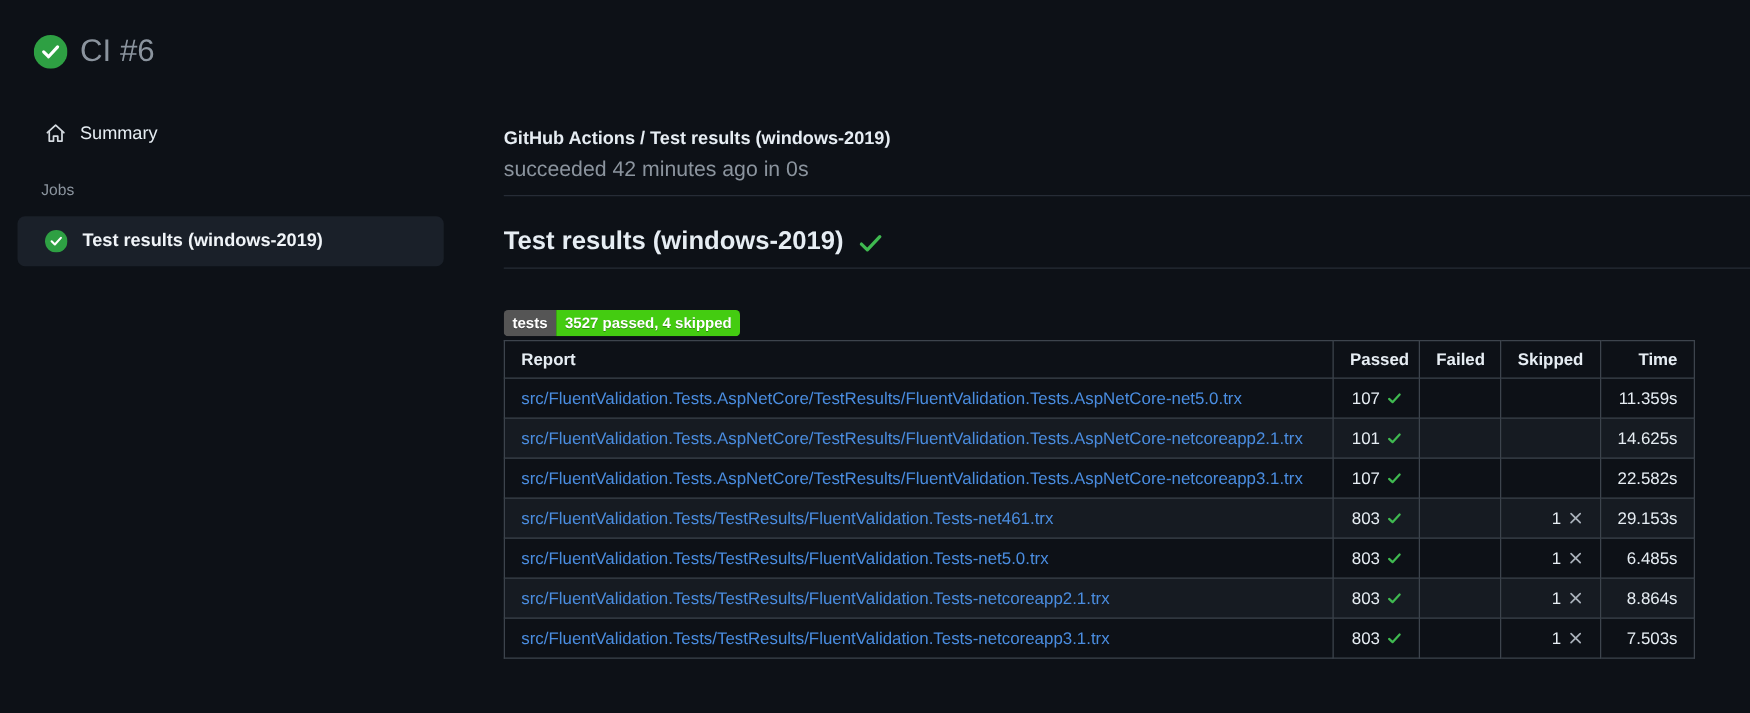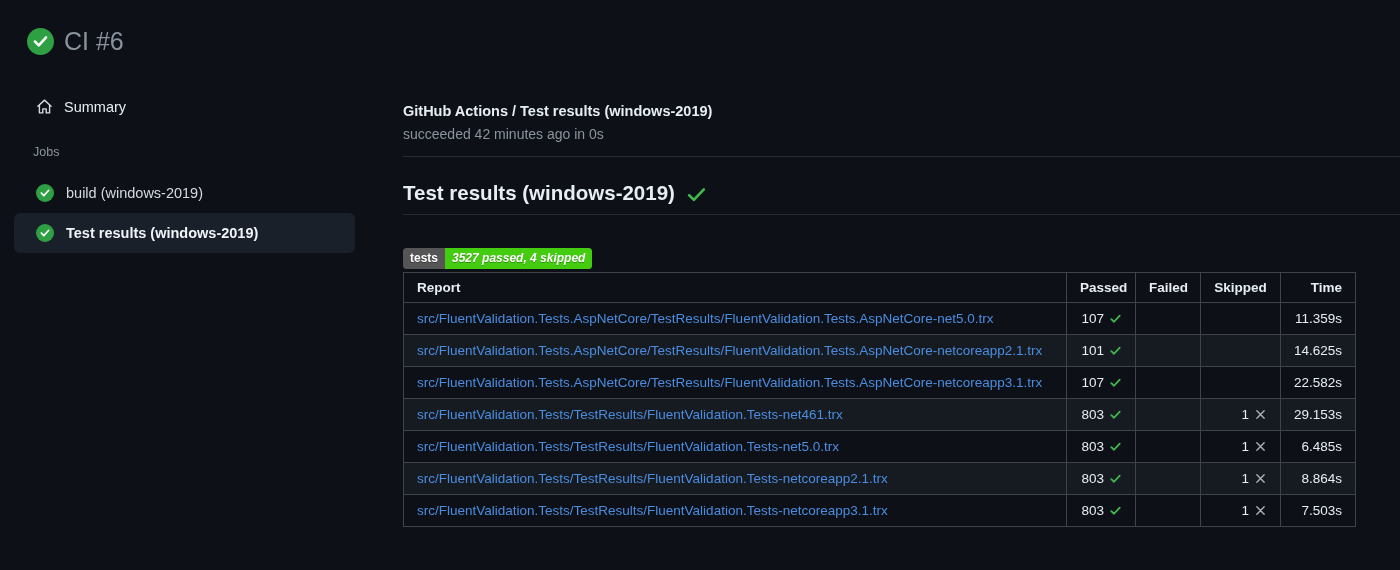--- a/index.html
+++ b/index.html
@@ -36,42 +36,42 @@
   }
   .jobs-list { position:absolute; left:14px; top:173px; width:341px; }
   .job-item {
     height:40px; display:flex; align-items:center; gap:12px;
     padding:0 12px 0 22px; border-radius:6px; cursor:pointer;
     font-size:14.5px; color:#d4dae0;
   }
   .job-item svg { width:18px; height:18px; flex:none; }
   .job-item.selected { background:#1a2029; color:#f0f4f8; font-weight:bold; }
   .ga-title { position:absolute; left:403px; top:103px; font-size:14.5px; font-weight:bold; }
-  .ga-status { position:absolute; left:403px; top:126px; font-size:14px; color:#8b949e; }
+  .ga-status { position:absolute; left:403px; top:126px; font-size:17px; color:#8b949e; }
   .divider-1 { position:absolute; left:403px; right:0; top:156px; height:1px; background:#262c36; }
 
   .section-heading {
     position:absolute; left:403px; right:0; top:181px;
     display:flex; align-items:center; gap:11px;
     font-size:20.5px; font-weight:bold;
     padding-bottom:9px; border-bottom:1px solid #262c36;
   }
   .section-heading svg { width:21px; height:21px; margin-top:2px; }
 
   
   .badge {
     position:absolute; left:403px; top:228px;
     display:inline-flex; height:21px;
     font-size:12px; font-weight:bold; color:#ffffff;
     border-radius:3.5px; overflow:hidden;
     text-shadow: 0 1px 0 rgba(0,0,0,.3);
     margin-top: 20px;
   }
   .badge-label { background: var(--badge-label-bg, #555555); padding:0 7px; line-height:21px; }
-  .badge-value { background: var(--badge-value-bg, #44cc11); padding:0 7px; line-height:21px;font-style:italic; }
+  .badge-value { background: var(--badge-value-bg, #44cc11); padding:0 7px; line-height:21px; }
 
   
   .results-table {
     position:absolute; left:403px; top:272px;
     border-collapse:collapse; table-layout:fixed; width:952px;
     font-size:13.5px;
   }
   .results-table th, .results-table td {
     border:1px solid #3d444d; padding:6px 13px;
     white-space:nowrap; overflow:hidden;
@@ -106,27 +106,20 @@
   <svg viewBox="0 0 16 16" fill="none" stroke="#d4dae0" stroke-width="1.3" stroke-linecap="round" stroke-linejoin="round">
     <path d="M1.8 7.7 L8 2 L14.2 7.7"></path>
     <path d="M3.2 6.8 V14 H6.4 V10.2 H9.6 V14 H12.8 V6.8"></path>
   </svg>
   <span class="lbl">Summary</span>
 </div>
 
 <div class="jobs-label">Jobs</div>
 
 <div class="jobs-list" id="jobs-list">
-  <div class="job-item">
-    <svg viewBox="0 0 16 16">
-      <circle cx="8" cy="8" r="8" fill="#2ea043"></circle>
-      <path d="M11.3 5.6 L7 10.3 L4.7 8" stroke="#ffffff" stroke-width="1.5" fill="none" stroke-linecap="round" stroke-linejoin="round"></path>
-    </svg>
-    <span class="lbl">build (windows-2019)</span>
-  </div>
 
 
 
   <div class="job-item selected">
     <svg viewBox="0 0 16 16">
       <circle cx="8" cy="8" r="8" fill="#2ea043"></circle>
       <path d="M11.3 5.6 L7 10.3 L4.7 8" stroke="#ffffff" stroke-width="1.5" fill="none" stroke-linecap="round" stroke-linejoin="round"></path>
     </svg>
     <span class="lbl">Test results (windows-2019)</span>
   </div>

